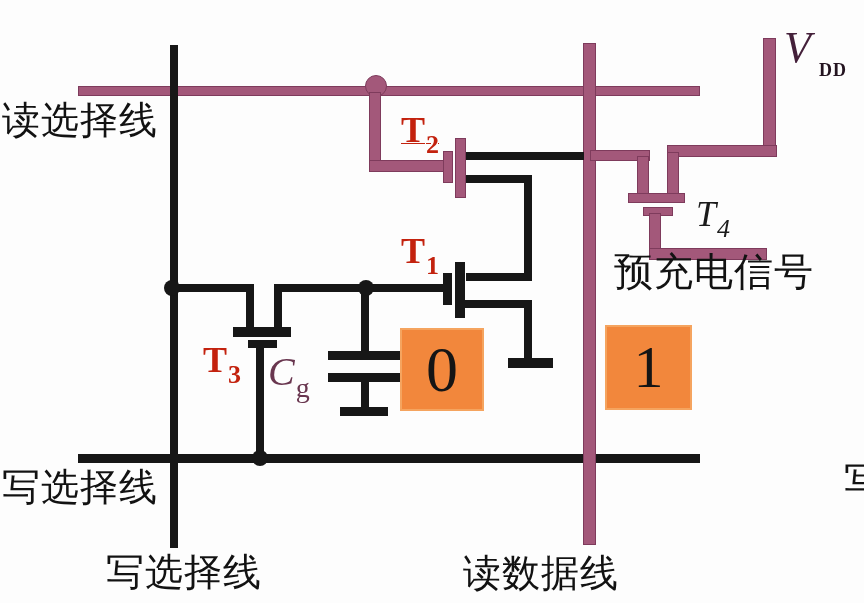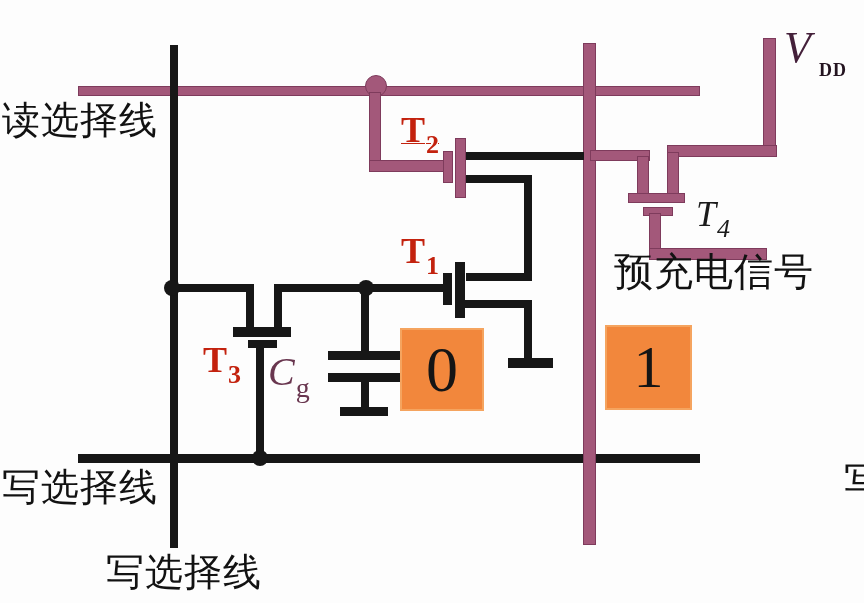--- a/index.html
+++ b/index.html
@@ -86,20 +86,21 @@
   <div class="bitbox" style="left:400px;top:328px;width:84px;height:83px;">
     <span class="bit0">0</span>
   </div>
   <div class="bitbox" style="left:605px;top:325px;width:87px;height:85px;">
     <span class="bit1">1</span>
   </div>
 
   <div class="cn" style="left:2px;top:101px;">读选择线</div>
   <div class="cn" style="left:2px;top:468px;">写选择线</div>
   <div class="cn" style="left:106px;top:553px;">写选择线</div>
+  <div class="cn" style="left:463px;top:554px;">读数据线</div>
   <div class="cn" style="left:614px;top:252px;font-size:39px;">预充电信号</div>
   <div class="cn" style="left:844px;top:462px;">写</div>
 
   <div class="tlabel" style="left:401px;top:112px;text-decoration:underline;">
     <span class="tmain">T</span><span class="tsub">2</span>
   </div>
   <div class="tlabel" style="left:401px;top:233px;">
     <span class="tmain">T</span><span class="tsub">1</span>
   </div>
   <div class="tlabel" style="left:203px;top:318px;margin-top:24px;">

